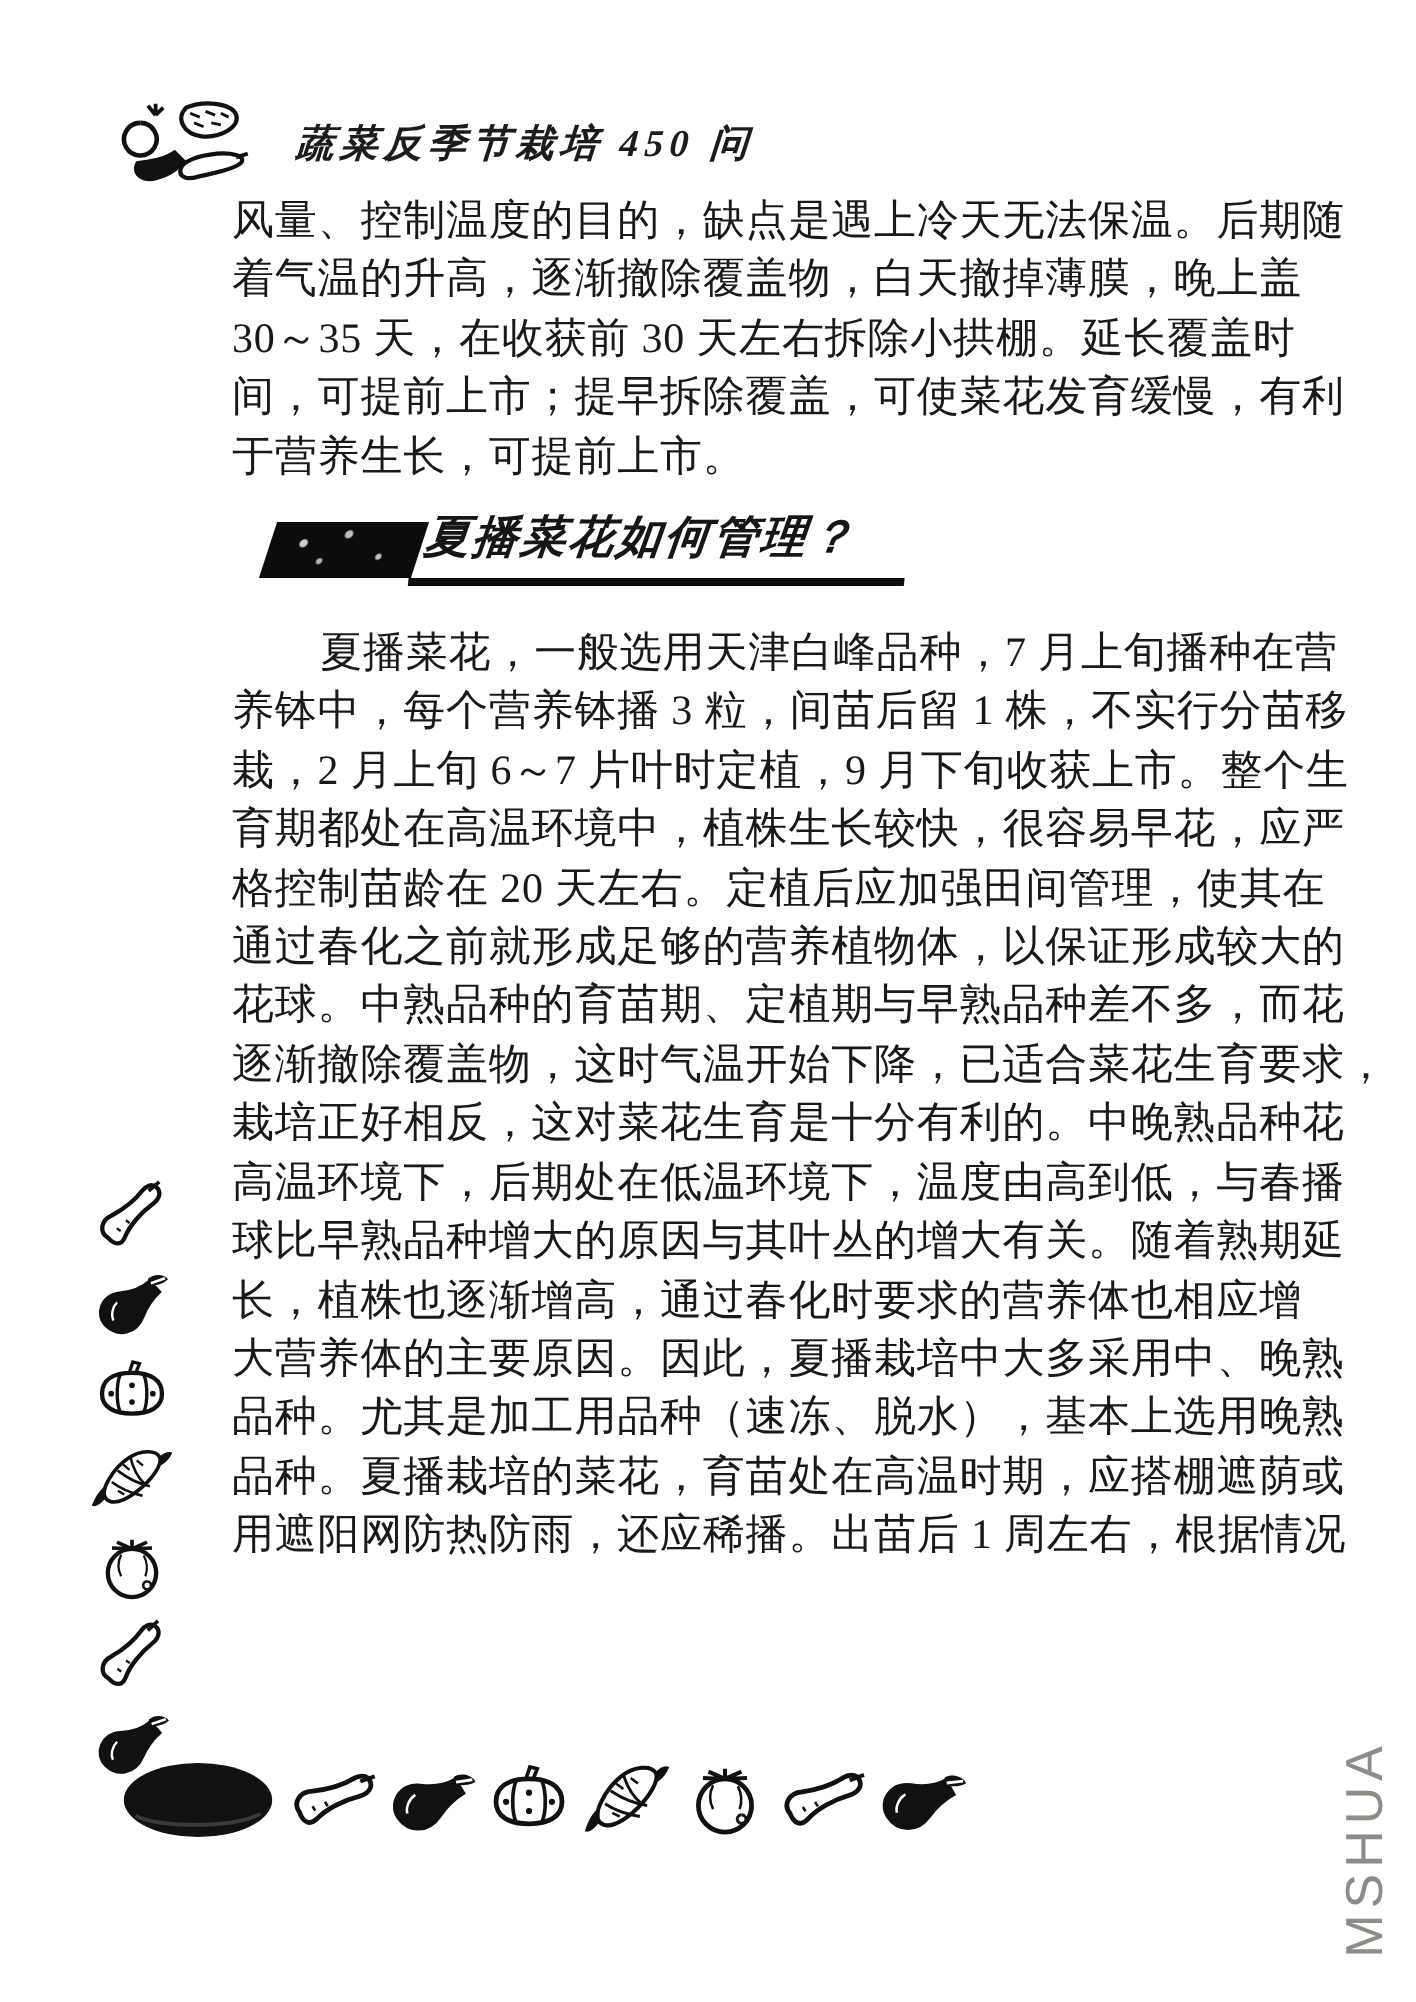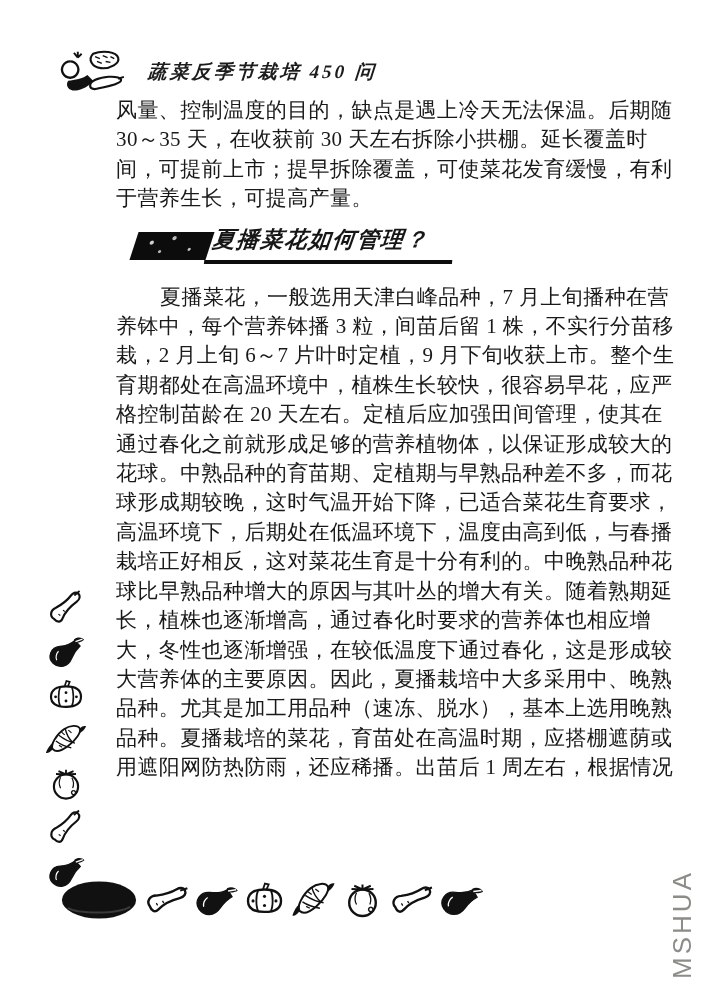--- a/index.html
+++ b/index.html
@@ -144,43 +144,43 @@
 
   <div class="header">
     <svg class="logo">
         <use href="#sym-logo"></use>
       </svg>
     <div class="book-title">蔬菜反季节栽培 450 问</div>
   </div>
 
   <div class="textblock">
     <div class="tl">风量、控制温度的目的，缺点是遇上冷天无法保温。后期随</div>
+    <div class="tl">着气温的升高，逐渐撤除覆盖物，白天撤掉薄膜，晚上盖</div>
     <div class="tl">30～35 天，在收获前 30 天左右拆除小拱棚。延长覆盖时</div>
     <div class="tl">间，可提前上市；提早拆除覆盖，可使菜花发育缓慢，有利</div>
-    <div class="tl">于营养生长，可提高产量。</div>
+    <div class="tl">于营养生长，可提前上市。</div>
 
     <div class="q-row">
       <div class="q-box"></div>
       <div class="q-title">夏播菜花如何管理？</div>
     </div>
     <div class="spacer"></div>
 
     <div class="tl indent">夏播菜花，一般选用天津白峰品种，7 月上旬播种在营</div>
     <div class="tl">养钵中，每个营养钵播 3 粒，间苗后留 1 株，不实行分苗移</div>
     <div class="tl">栽，2 月上旬 6～7 片叶时定植，9 月下旬收获上市。整个生</div>
     <div class="tl">育期都处在高温环境中，植株生长较快，很容易早花，应严</div>
     <div class="tl">格控制苗龄在 20 天左右。定植后应加强田间管理，使其在</div>
     <div class="tl">通过春化之前就形成足够的营养植物体，以保证形成较大的</div>
     <div class="tl">花球。中熟品种的育苗期、定植期与早熟品种差不多，而花</div>
-    <div class="tl">球形成期较晚，这时气温开始下降，已适合菜花生育要求，</div>
+    <div class="tl">逐渐撤除覆盖物，这时气温开始下降，已适合菜花生育要求，</div>
+    <div class="tl">栽培正好相反，这对菜花生育是十分有利的。中晚熟品种花</div>
     <div class="tl">高温环境下，后期处在低温环境下，温度由高到低，与春播</div>
-    <div class="tl">栽培正好相反，这对菜花生育是十分有利的。中晚熟品种花</div>
     <div class="tl">球比早熟品种增大的原因与其叶丛的增大有关。随着熟期延</div>
     <div class="tl">长，植株也逐渐增高，通过春化时要求的营养体也相应增</div>
-    <div class="tl">大，冬性也逐渐增强，在较低温度下通过春化，这是形成较</div>
     <div class="tl">大营养体的主要原因。因此，夏播栽培中大多采用中、晚熟</div>
     <div class="tl">品种。尤其是加工用品种（速冻、脱水），基本上选用晚熟</div>
     <div class="tl">品种。夏播栽培的菜花，育苗处在高温时期，应搭棚遮荫或</div>
     <div class="tl">用遮阳网防热防雨，还应稀播。出苗后 1 周左右，根据情况</div>
   </div>
 
   <div class="margin-col">
     <svg class="veg" style="transform:rotate(-8deg)">
         <use href="#sym-cucumber"></use>
       </svg>

